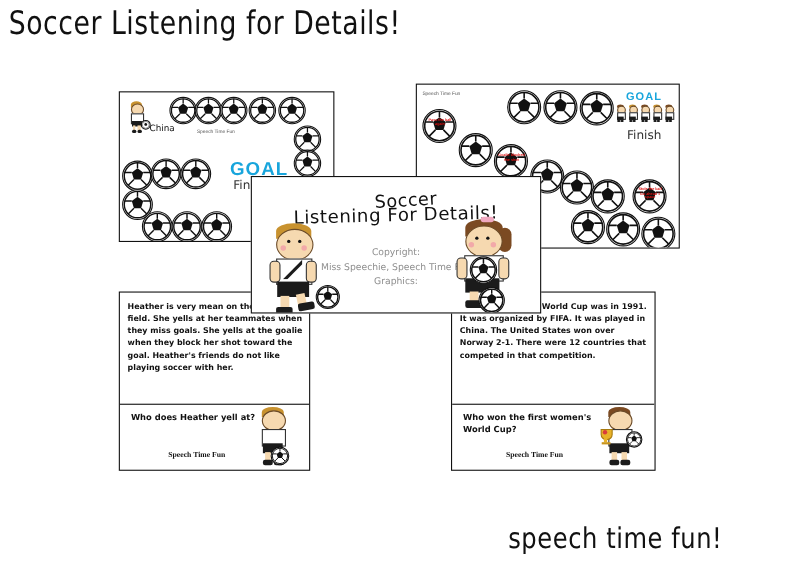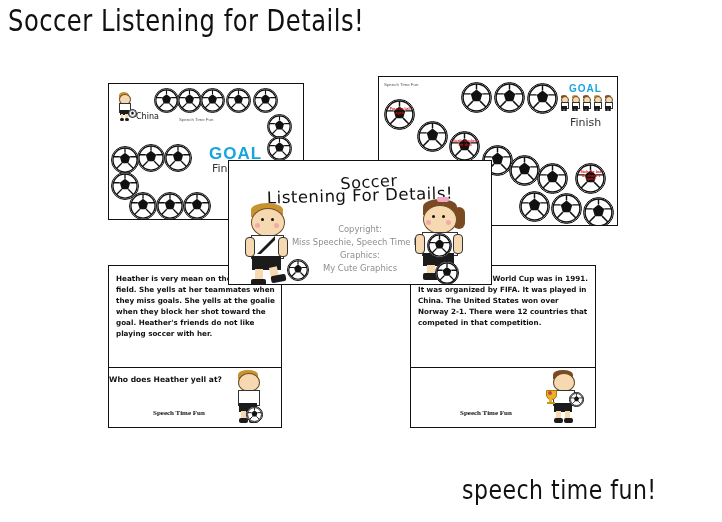--- a/index.html
+++ b/index.html
@@ -50,21 +50,21 @@
 
   .kidrow{position:absolute;display:flex;gap:1px;align-items:flex-end;}
 
   
   #card-story-left{left:108px;top:265px;width:174px;height:163px;}
   #card-story-right{left:410px;top:265px;width:186px;height:163px;}
   .story{position:absolute;left:7px;top:8px;right:6px;
          font-family:"DejaVu Sans",sans-serif;font-size:7.2px;line-height:1.52;
          color:#111;font-weight:600;}
   .qdiv{position:absolute;left:0;right:0;border-top:1.3px solid #111;}
-  .question{position:absolute;left:0;right:40px;
+  .question{position:absolute;left:10px;right:40px;
          font-family:"DejaVu Sans",sans-serif;font-size:7.6px;line-height:1.5;
          color:#111;font-weight:600;}
   .stf{position:absolute;font-family:"Liberation Serif",serif;font-size:7px;
          font-weight:bold;color:#111;white-space:nowrap;}
 
   
   #card-title{left:228px;top:160px;width:264px;height:125px;z-index:40;}
   #title-main{position:absolute;left:0;right:0;top:14px;text-align:center;
        font-family:"DejaVu Sans",sans-serif;color:#111;}
   #title-word-1{display:block;font-size:16px;line-height:1;transform:rotate(-3.5deg) translateX(9px);}
@@ -382,20 +382,21 @@
           <polygon points="20,9 28,15 25,25 15,25 12,15" fill="#111"></polygon>
           <path d="M20 1.5 L20 9 M38 15 L28 15 M33 33 L25 25 M7 33 L15 25 M2 15 L12 15" stroke="#111" stroke-width="2.4" fill="none"></path>
         </svg>
     </div>
   </div>
 </div>
 
 <div class="card" id="card-story-right">
   <div class="story">The first women's World Cup was in 1991.  It was organized by FIFA.  It was played in China.  The United States won over Norway 2-1.  There were 12 countries that competed in that competition.</div>
   <div class="qdiv" style="top:101px;"></div>
+  <div class="question" style="top:108px;">Who won the first women's World Cup?</div>
   <div class="stf" style="left:49px;top:143px;">Speech Time Fun</div>
   <div class="kid" style="left:132px;top:104px;width:44px;height:56px;">
     <div class="hair brown" style="left:10px;top:0;width:20px;height:9px;"></div>
     <div class="head" style="left:10px;top:3px;width:20px;height:17px;"></div>
     <div class="shirt" style="left:10px;top:20px;width:20px;height:14px;"></div>
     <div class="shorts" style="left:11px;top:33px;width:18px;height:9px;"></div>
     <div class="leg" style="left:13px;top:41px;width:5px;height:8px;"></div>
     <div class="leg" style="left:22px;top:41px;width:5px;height:8px;"></div>
     <div class="shoe" style="left:11px;top:48px;width:9px;height:5px;"></div>
     <div class="shoe" style="left:21px;top:48px;width:9px;height:5px;"></div>
@@ -419,21 +420,20 @@
 
   <div id="title-main">
     <span class="hand" id="title-word-1">Soccer</span>
     <span class="hand" id="title-word-2">Listening For Details!</span>
   </div>
 
   <div id="copy-block">
     <div>Copyright:</div>
     <div>Miss Speechie, Speech Time Fun</div>
     <div>Graphics:</div>
-    <div>My Cute Graphics</div>
   </div>
 
   <div class="kid big-kid" style="left:14px;top:42px;width:60px;height:80px;">
     <div class="hair" style="left:8px;top:0;width:32px;height:14px;"></div>
     <div class="head" style="left:8px;top:5px;width:32px;height:27px;"></div>
     <div style="position:absolute;left:12px;top:20px;width:5px;height:5px;background:#f2a9a9;border-radius:50%;"></div>
     <div style="position:absolute;left:31px;top:20px;width:5px;height:5px;background:#f2a9a9;border-radius:50%;"></div>
     <div style="position:absolute;left:18px;top:15px;width:3px;height:3px;background:#111;border-radius:50%;"></div>
     <div style="position:absolute;left:28px;top:15px;width:3px;height:3px;background:#111;border-radius:50%;"></div>
     <div class="shirt" style="left:8px;top:32px;width:31px;height:22px;"></div>

